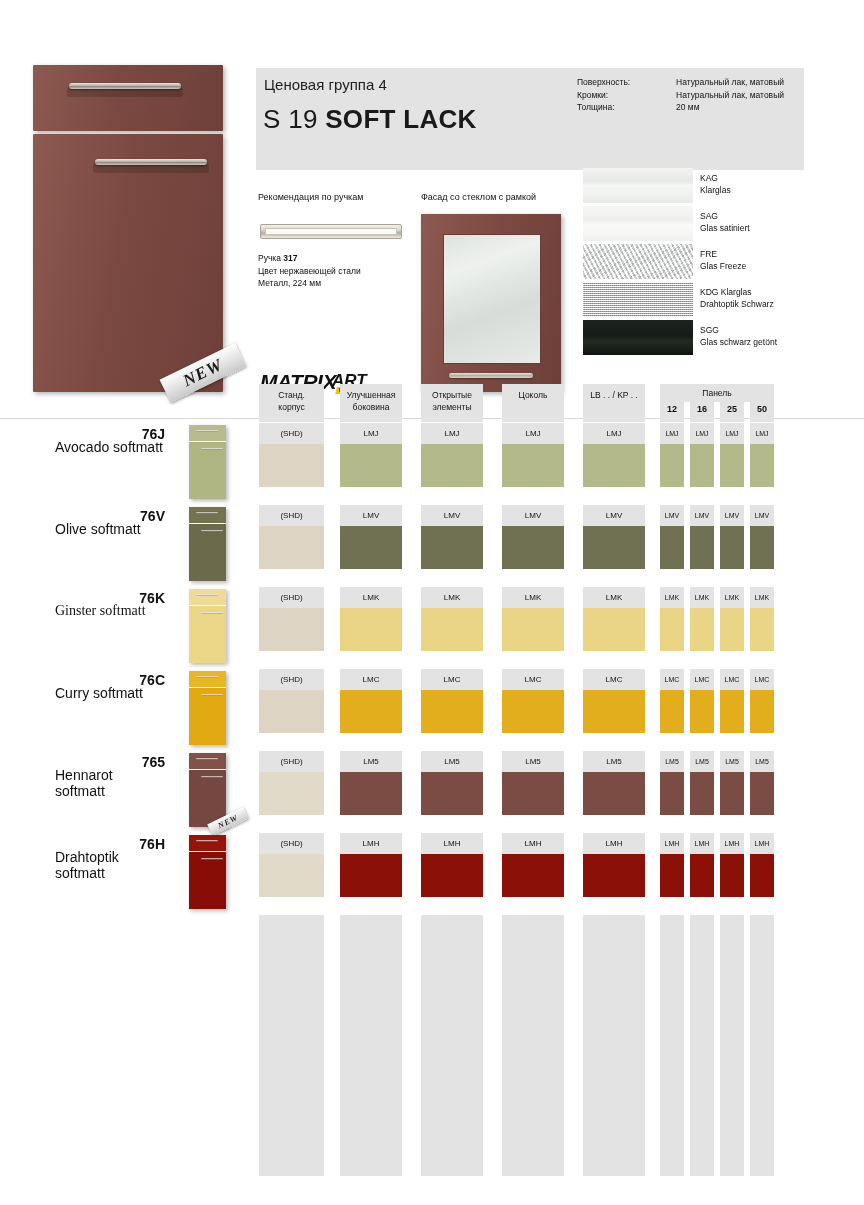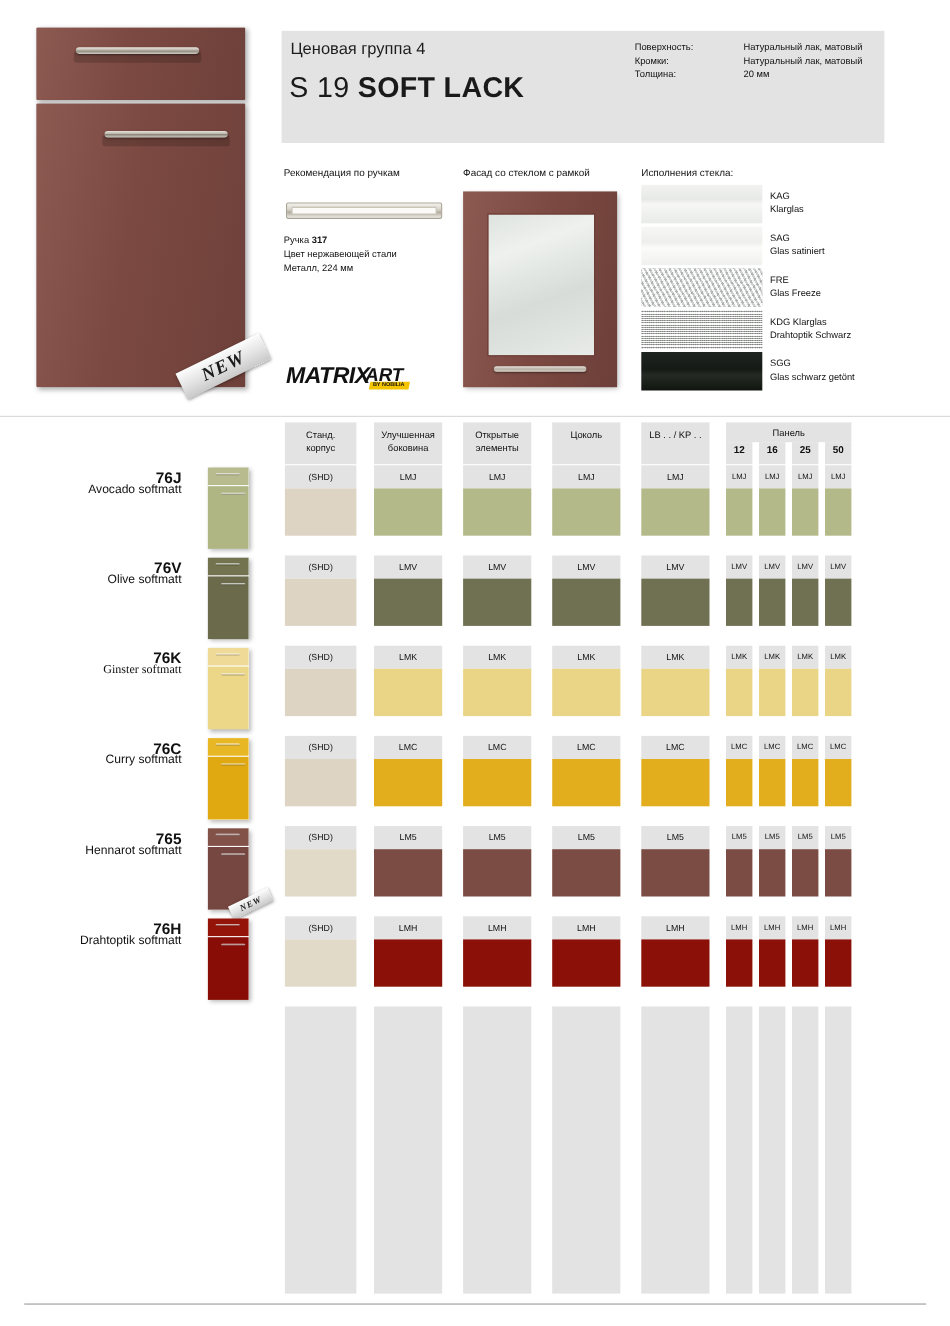--- a/index.html
+++ b/index.html
@@ -1,21 +1,21 @@
 <!DOCTYPE html>
 <html><head>
 <meta charset="utf-8">
 <style>
   html,body{margin:0;padding:0;background:#ffffff;}
   body{
     width:864px;height:1205px;position:relative;overflow:hidden;
     font-family:"Liberation Sans","DejaVu Sans",sans-serif;
     color:#1a1a1a;
   }
-  .abs{position:absolute;}
+  .abs{position:absolute;margin-top:40px;}
 
   
   #door-photo{left:33px;top:25px;width:190px;height:327px;}
   .door-panel{position:absolute;left:0;width:190px;background:#7c4a43;
       background-image:linear-gradient(100deg,#8c5a51 0%,#7b4941 45%,#6e403a 100%);
       box-shadow:2px 2px 5px rgba(0,0,0,.30);}
   .door-top{top:0;height:66px;border-radius:1px;}
   .door-bot{top:69px;height:258px;border-radius:1px;}
   .handle{position:absolute;height:6px;border-radius:3px;
       background:linear-gradient(180deg,#e9e6df 0%,#b9b3a8 45%,#8d877c 55%,#cfcac1 100%);
@@ -100,21 +100,21 @@
   
   .col-head{position:absolute;background:#e3e3e3;text-align:center;
       font-size:8.5px;line-height:11.5px;color:#111;padding-top:6px;box-sizing:border-box;}
 
   .code-cell{position:absolute;background:#e3e3e3;text-align:center;font-size:8px;
       line-height:21px;color:#111;}
   .swatch{position:absolute;}
   .filler{position:absolute;background:#e3e3e3;}
 
   .row-code{position:absolute;text-align:right;font-size:14px;font-weight:bold;color:#111;width:110px;}
-  .row-name{position:absolute;text-align:right;font-size:11px;color:#111;width:110px;}
+  .row-name{position:absolute;text-align:left;font-size:14px;color:#111;width:110px;}
 
   .mini-door{position:absolute;width:37px;height:74px;box-shadow:2px 2px 4px rgba(0,0,0,.28);}
   .mini-door .mtop{position:absolute;left:0;top:0;width:100%;height:16px;}
   .mini-door .mbot{position:absolute;left:0;top:17px;width:100%;height:57px;}
   .mini-h{position:absolute;height:2px;border-radius:1px;
       background:linear-gradient(180deg,rgba(255,255,255,.85),rgba(0,0,0,.25));}
 
   #sep-line{left:0;top:378px;width:864px;height:1px;background:#d8d8d8;}
   #bottom-rule{left:22px;top:1185px;width:820px;height:1px;background:#9a9a9a;}
 </style>

